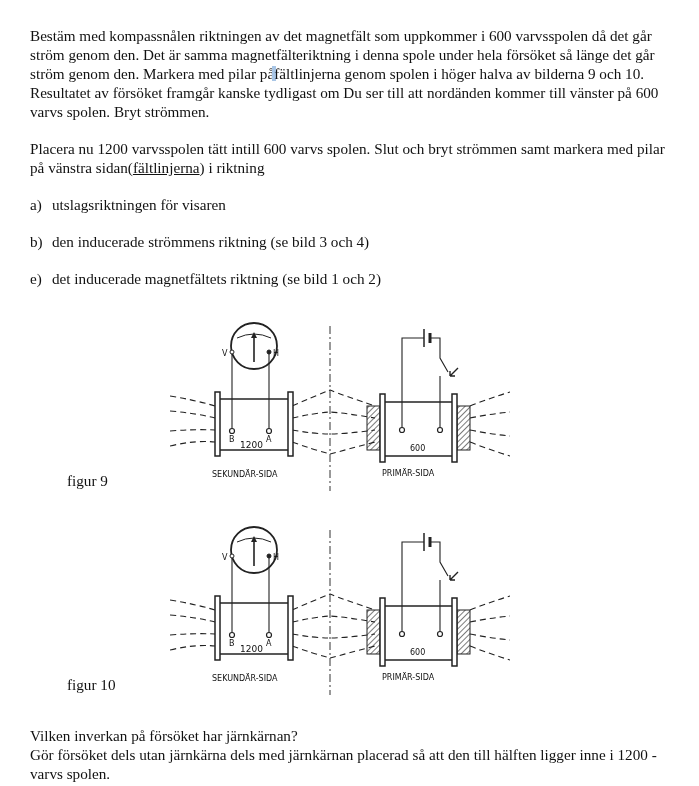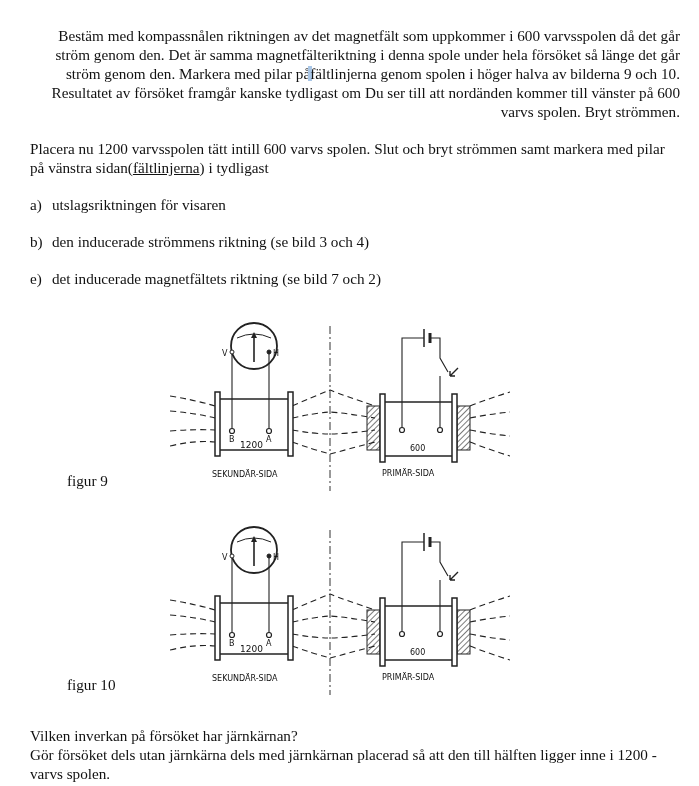--- a/index.html
+++ b/index.html
@@ -1,51 +1,51 @@
 <!DOCTYPE html>
 <html><head>
 <meta charset="utf-8">
 <style>
   html, body { margin: 0; padding: 0; background: #ffffff; }
   body { width: 699px; height: 786px; position: relative; overflow: hidden;
          font-family: "Liberation Serif", serif; color: #111; font-size: 15.2px; }
   .para { position: absolute; left: 30px; width: 650px; line-height: 19px; margin: 0; }
-  .p1 { top: 26px; text-align: right; }
+  .p1 { top: 26px; }
   .p2 { top: 139px; }
   .hl { background: #a9c6e6; display: inline-block; width: 4px; height: 15px; vertical-align: -2px; margin: 0 -2px; }
   .u { text-decoration: underline; }
   .item { position: absolute; left: 30px; height: 19px; line-height: 19px; }
   .item .lbl { position: absolute; left: 0; width: 30px; }
   .item .txt { position: absolute; left: 22px; white-space: nowrap; }
   .it-a { top: 195px; } .it-b { top: 232px; } .it-c { top: 269px; }
   .fig { position: absolute; left: 170px; width: 340px; height: 180px; }
   .fig9 { top: 316px; } .fig10 { top: 520px; }
   .figcap { position: absolute; left: 67px; font-size: 15.2px; text-align: right; }
   .cap9 { top: 472px; } .cap10 { top: 676px; }
   .p3 { top: 726px; }
   svg text { font-family: "DejaVu Sans", sans-serif; fill: #111; }
 </style>
 </head>
 <body>
 
 <p class="para p1"><span>Bestäm med kompassnålen riktningen av det magnetfält som uppkommer i 600 varvsspolen då det går ström genom den. Det är samma magnetfälteriktning i denna spole under hela försöket så länge det går ström genom den.  Markera med pilar på</span><span class="hl"></span><span>fältlinjerna genom spolen i höger halva av bilderna 9 och 10.  Resultatet av försöket framgår kanske tydligast om Du ser till att nordänden kommer till vänster på 600 varvs spolen. Bryt strömmen.</span></p>
 
-<p class="para p2"><span>Placera nu 1200 varvsspolen tätt intill 600 varvs spolen. Slut och bryt strömmen samt markera med pilar på vänstra sidan(</span><span class="u">fältlinjerna</span><span>) i tydligast</span></p>
+<p class="para p2"><span>Placera nu 1200 varvsspolen tätt intill 600 varvs spolen. Slut och bryt strömmen samt markera med pilar på vänstra sidan(</span><span class="u">fältlinjerna</span><span>) i riktning</span></p>
 
 <div class="item it-a">
   <span class="lbl">a)</span>
   <span class="txt">utslagsriktningen för visaren</span>
 </div>
 <div class="item it-b">
   <span class="lbl">b)</span>
   <span class="txt">den inducerade strömmens riktning (se bild 3 och 4)</span>
 </div>
 <div class="item it-c">
   <span class="lbl">e)</span>
-  <span class="txt">det inducerade magnetfältets riktning (se bild 7 och 2)</span>
+  <span class="txt">det inducerade magnetfältets riktning (se bild 1 och 2)</span>
 </div>
 
 <div class="fig fig9">
   <svg width="340" height="180" viewBox="0 0 340 180">
     <defs>
       <pattern id="hatch9" width="4" height="4" patternUnits="userSpaceOnUse" patternTransform="rotate(45)">
         <line x1="0" y1="0" x2="0" y2="4" stroke="#222" stroke-width="1.2"></line>
       </pattern>
     </defs>
     <g fill="none" stroke="#222" stroke-width="1.1" stroke-dasharray="6,4">

